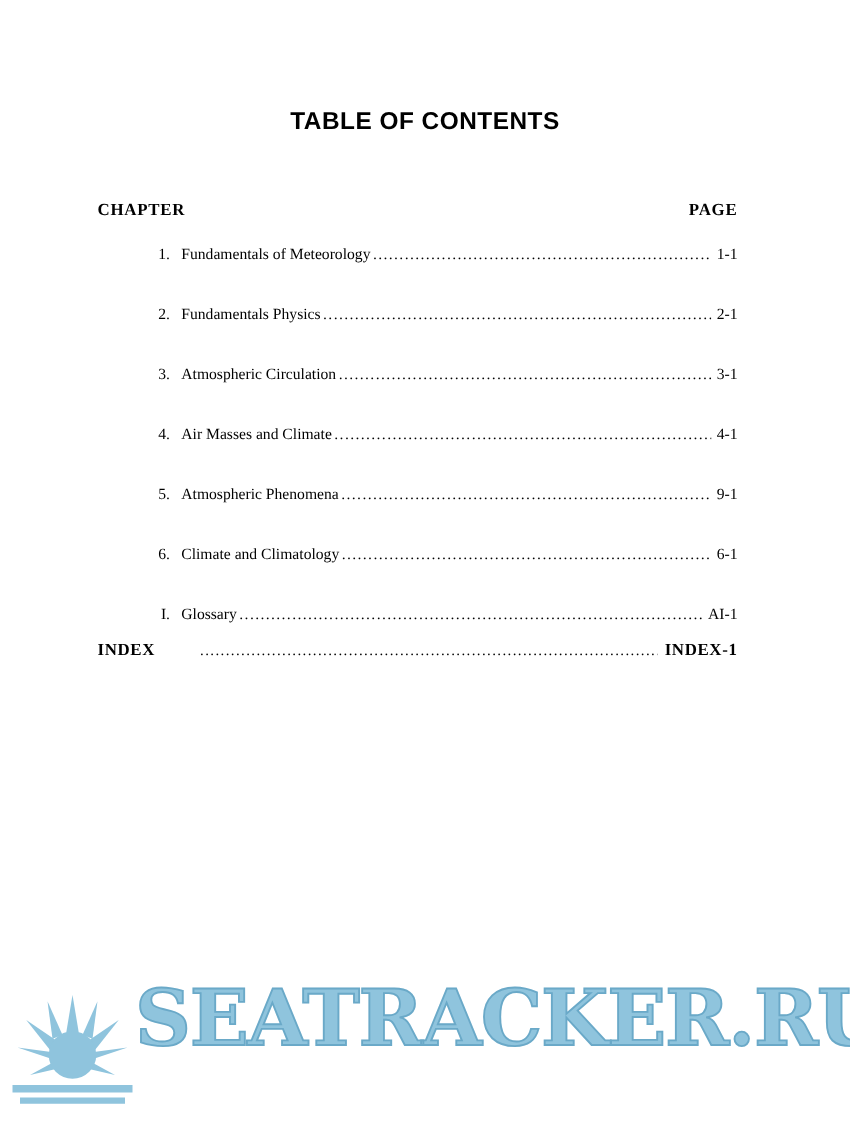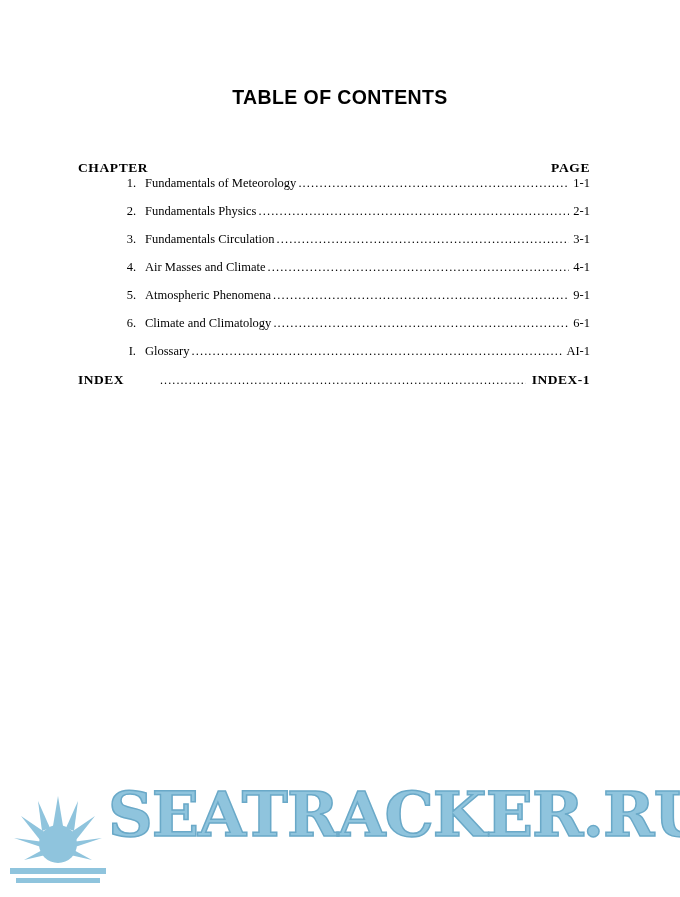--- a/index.html
+++ b/index.html
@@ -77,20 +77,21 @@
     margin: 0 2px;
     font-size: 12.5px;
     letter-spacing: 1.1px;
     color: #000;
   }
   .entry .page-no {
     flex: 0 0 auto;
     text-align: right;
     white-space: nowrap;
     padding-left: 2px;
+    margin-top: 20px;
   }
 
   .section-head {
     font-weight: bold;
     font-size: 13.5px;
     letter-spacing: 0.5px;
     margin-top: 24px;
     margin-bottom: 12px;
   }
 
@@ -178,21 +179,21 @@
 
     <div class="entry">
       <span class="num">2.</span>
       <span class="label">Fundamentals Physics</span>
       <span class="dots">...............................................................................................................................................................................................................................................</span>
       <span class="page-no">2-1</span>
     </div>
 
     <div class="entry">
       <span class="num">3.</span>
-      <span class="label">Fundamentals Circulation</span>
+      <span class="label">Atmospheric Circulation</span>
       <span class="dots">...............................................................................................................................................................................................................................................</span>
       <span class="page-no">3-1</span>
     </div>
 
     <div class="entry">
       <span class="num">4.</span>
       <span class="label">Air Masses and Climate</span>
       <span class="dots">...............................................................................................................................................................................................................................................</span>
       <span class="page-no">4-1</span>
     </div>

